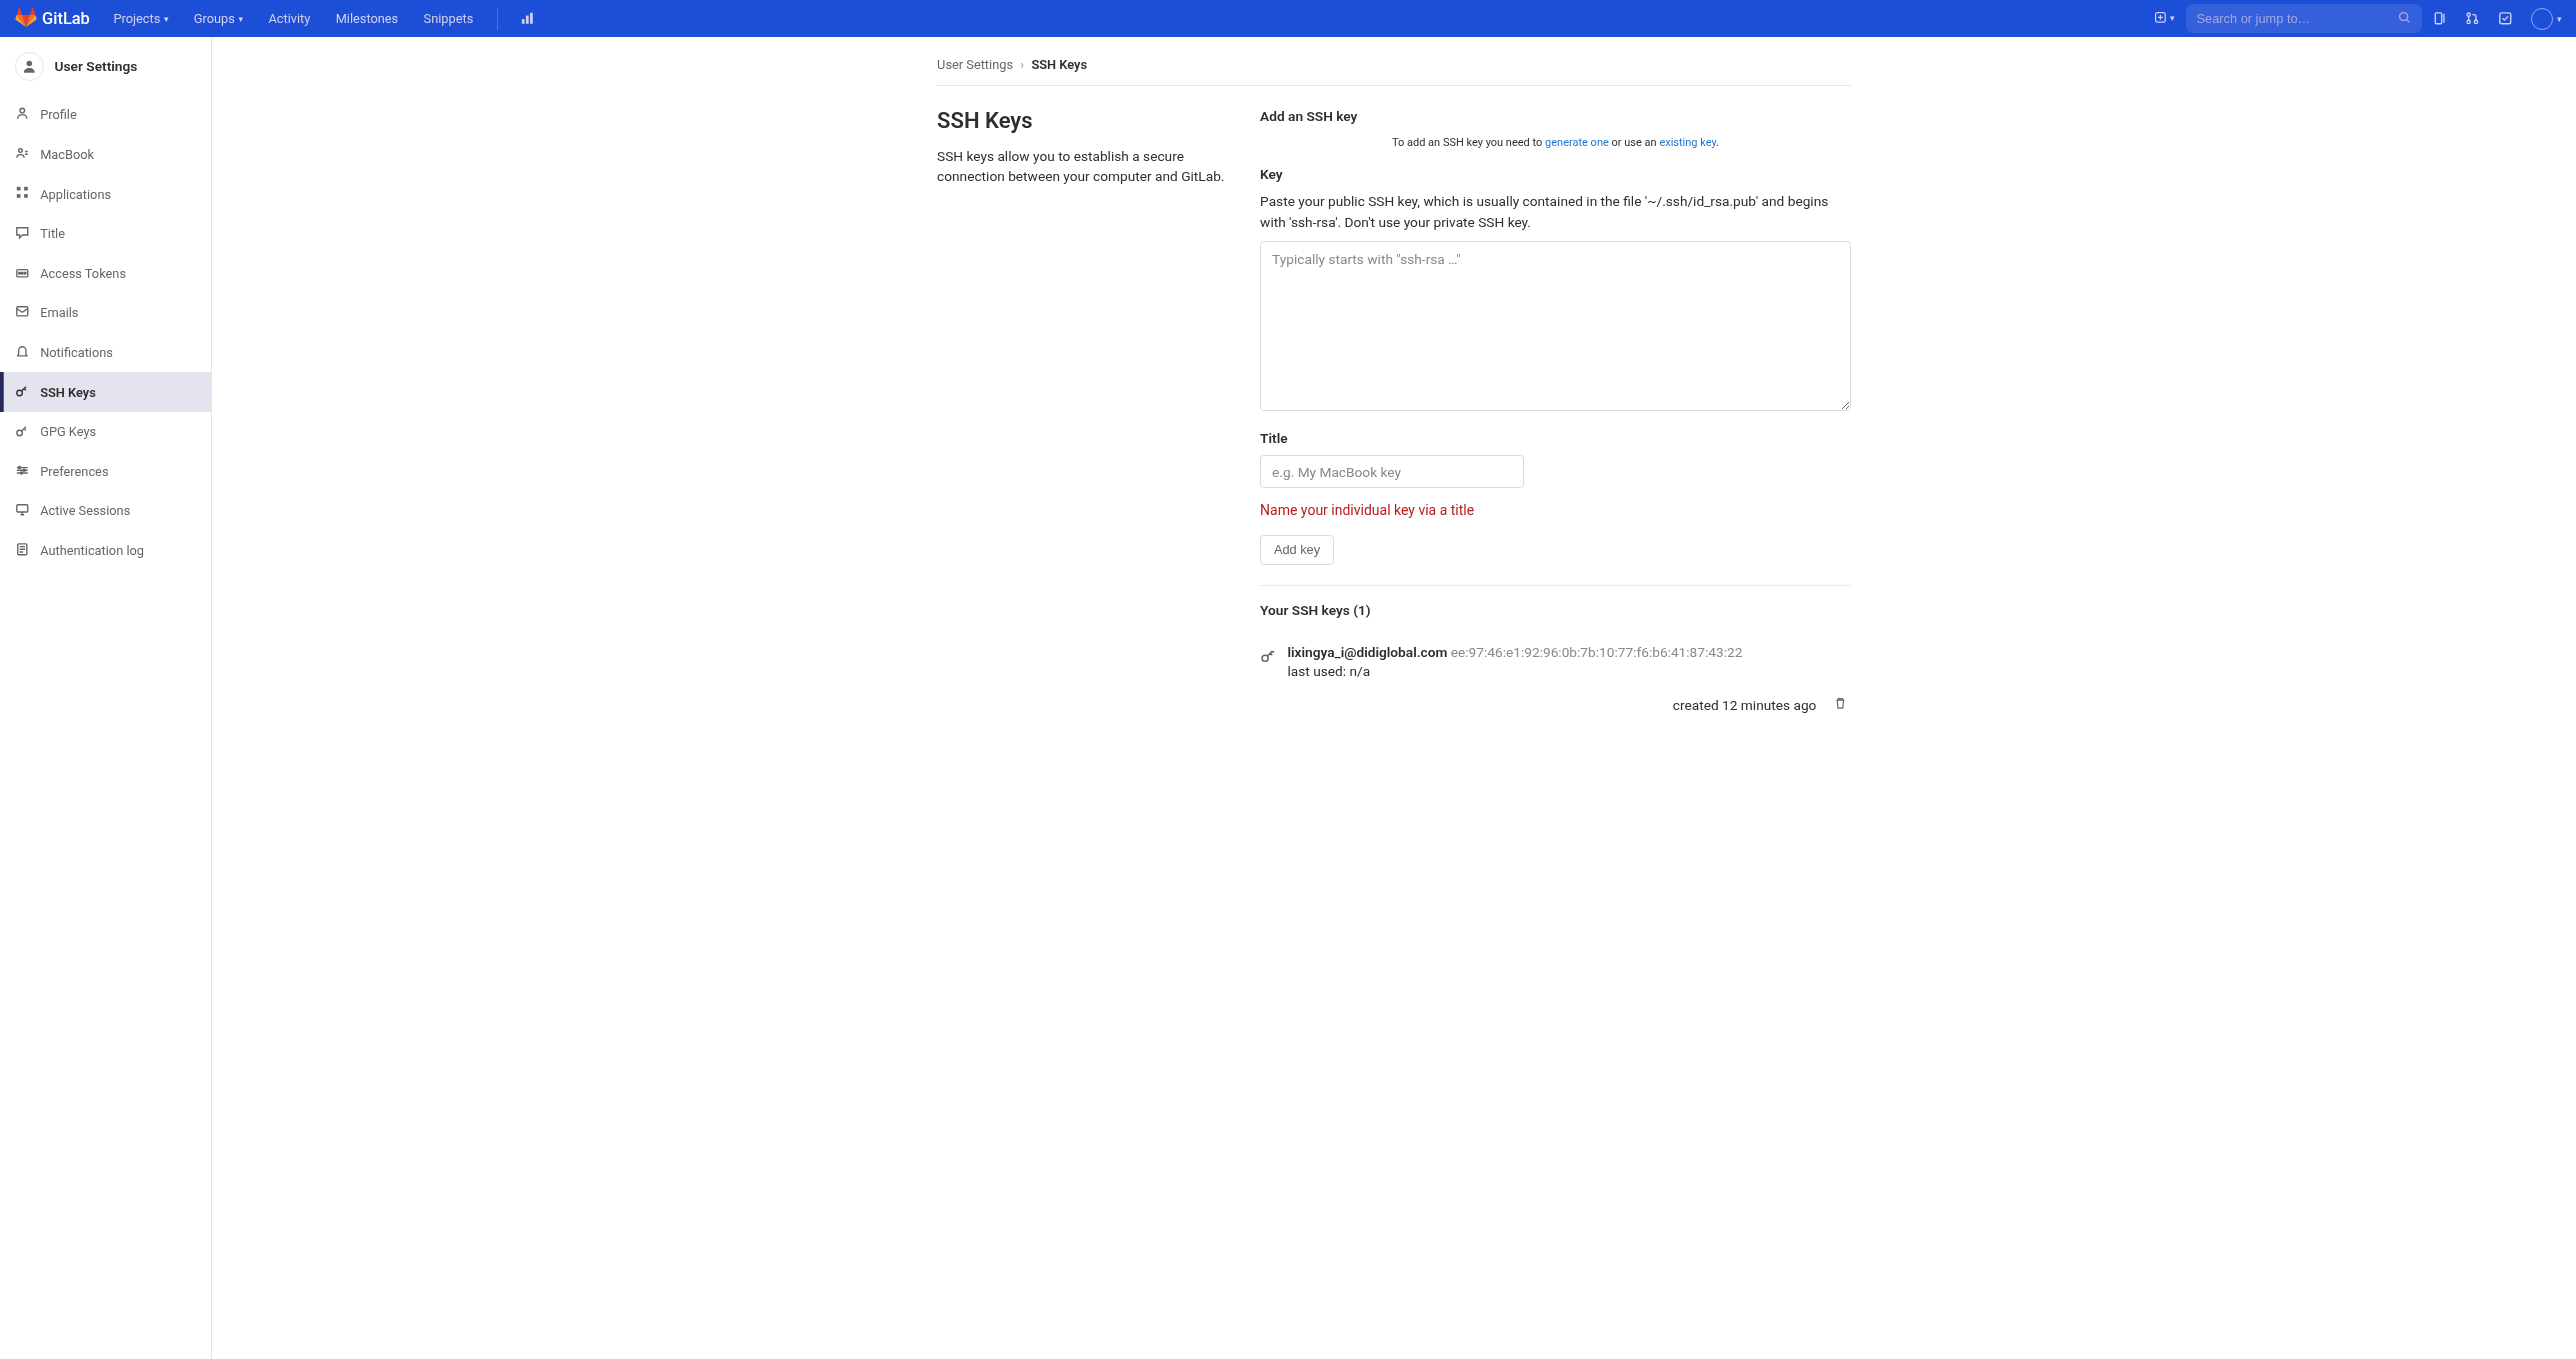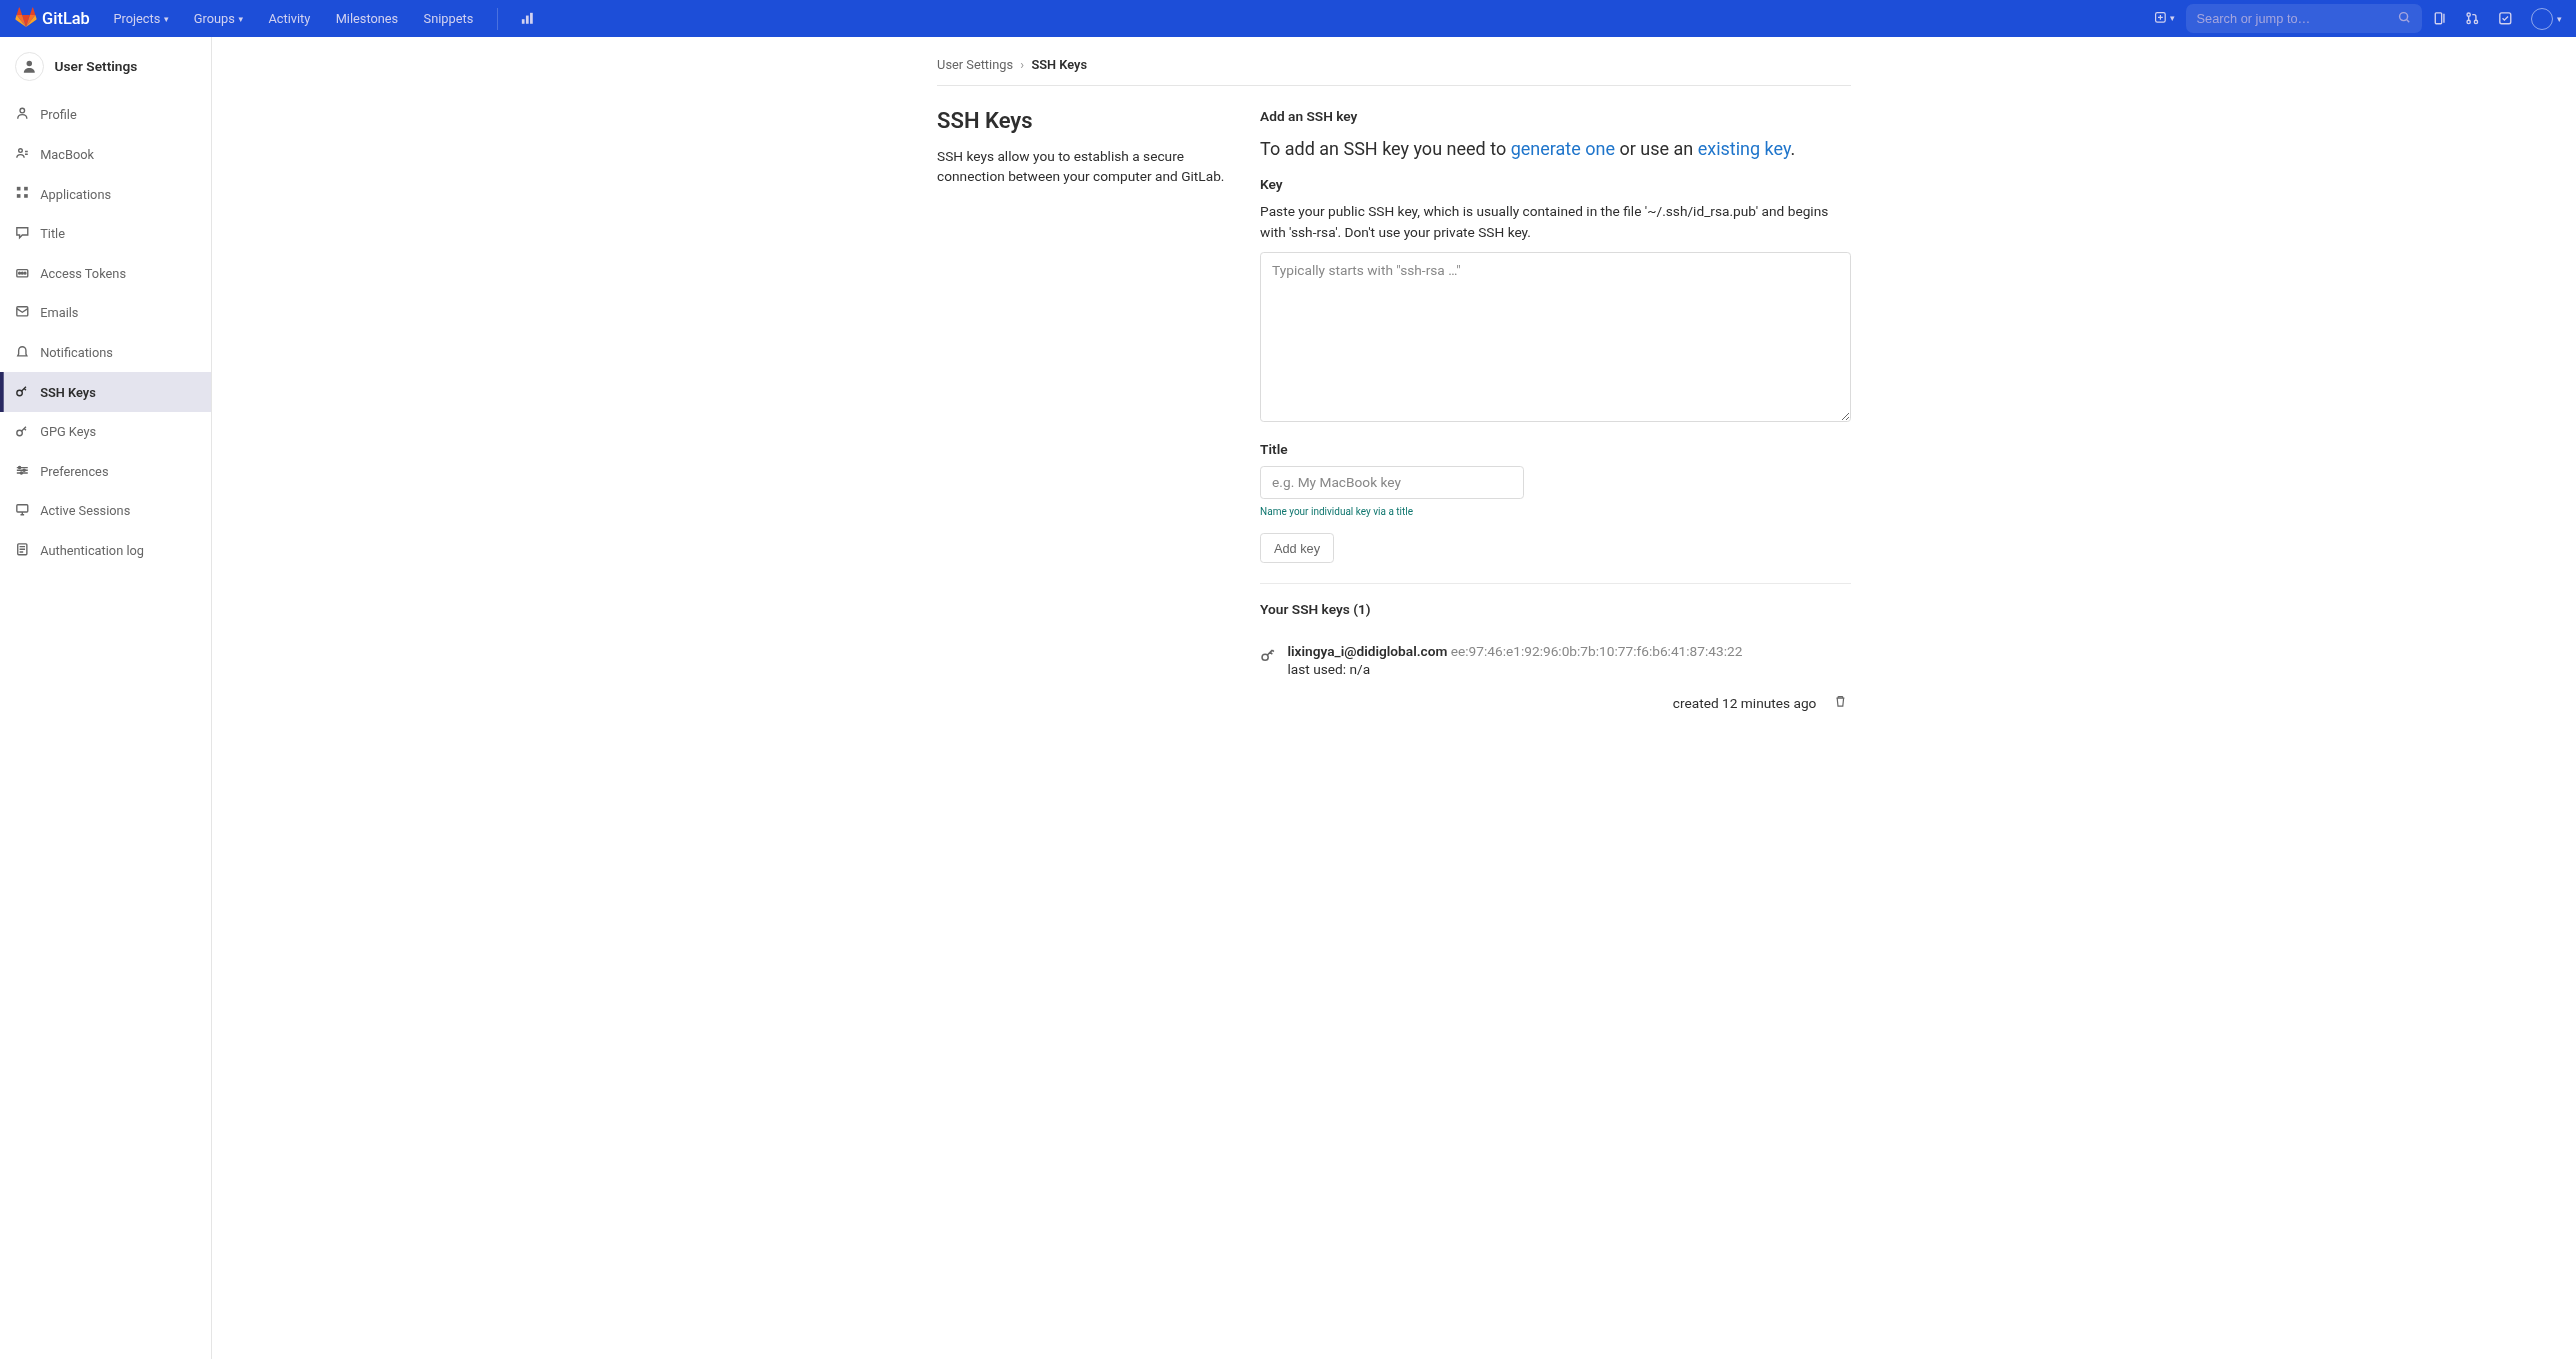--- a/index.html
+++ b/index.html
@@ -49,23 +49,23 @@
     .breadcrumb-item { color: #666; }
     .breadcrumb-item.current { color: #2e2e2e; font-weight: 600; }
     
     .settings-row { display: flex; padding-top: 22px; gap: 22px; }
     .settings-left { width: 301px; }
     .settings-right { flex: 1; }
     .section-title { font-size: 22px; font-weight: 600; color: #2e2e2e; margin-bottom: 12.8px; }
     .section-desc { font-size: 13.7px; color: #2e2e2e; line-height: 1.5; }
     
     .form-title { font-size: 13.7px; font-weight: 600; margin-bottom: 11px; }
-    .form-text { font-size: 18px; line-height: 1.5; margin-bottom: 14.6px; }
+    .form-text { font-size: 11px; line-height: 1.5; margin-bottom: 14.6px; text-align: center; }
     .form-text a { color: #1f75cb; text-decoration: none; }
-    .help-text { font-size: 10px; color: #0f766e; margin-top: 7px; }
+    .help-text { font-size: 14px; color: #b91c1c; margin-top: 14px; }
     
     .form-group { margin-bottom: 16.4px; }
     .form-label { font-weight: 600; font-size: 13.7px; display: block; margin-bottom: 9px; }
     .form-hint { font-size: 13.7px; line-height: 1.5; margin-bottom: 9px; }
     textarea.form-control { width: 100%; height: 170px; border: 0.9px solid #dbdbdb; border-radius: 3.7px; padding: 9px 11px; font-size: 13.7px; font-family: inherit; resize: vertical; }
     input.form-control { width: 264px; height: 33px; border: 0.9px solid #dbdbdb; border-radius: 3.7px; padding: 0 11px; font-size: 13.7px; font-family: inherit; }
     .form-control::placeholder { color: #888; }
     .btn { border: 0.9px solid #dbdbdb; background: #fff; color: #666; padding: 6.4px 12.8px; border-radius: 3.7px; font-size: 12.8px; cursor: pointer; }
     
     .divider { border: none; border-top: 0.9px solid #eaeaea; margin: 20px 0 16.4px 0; }

